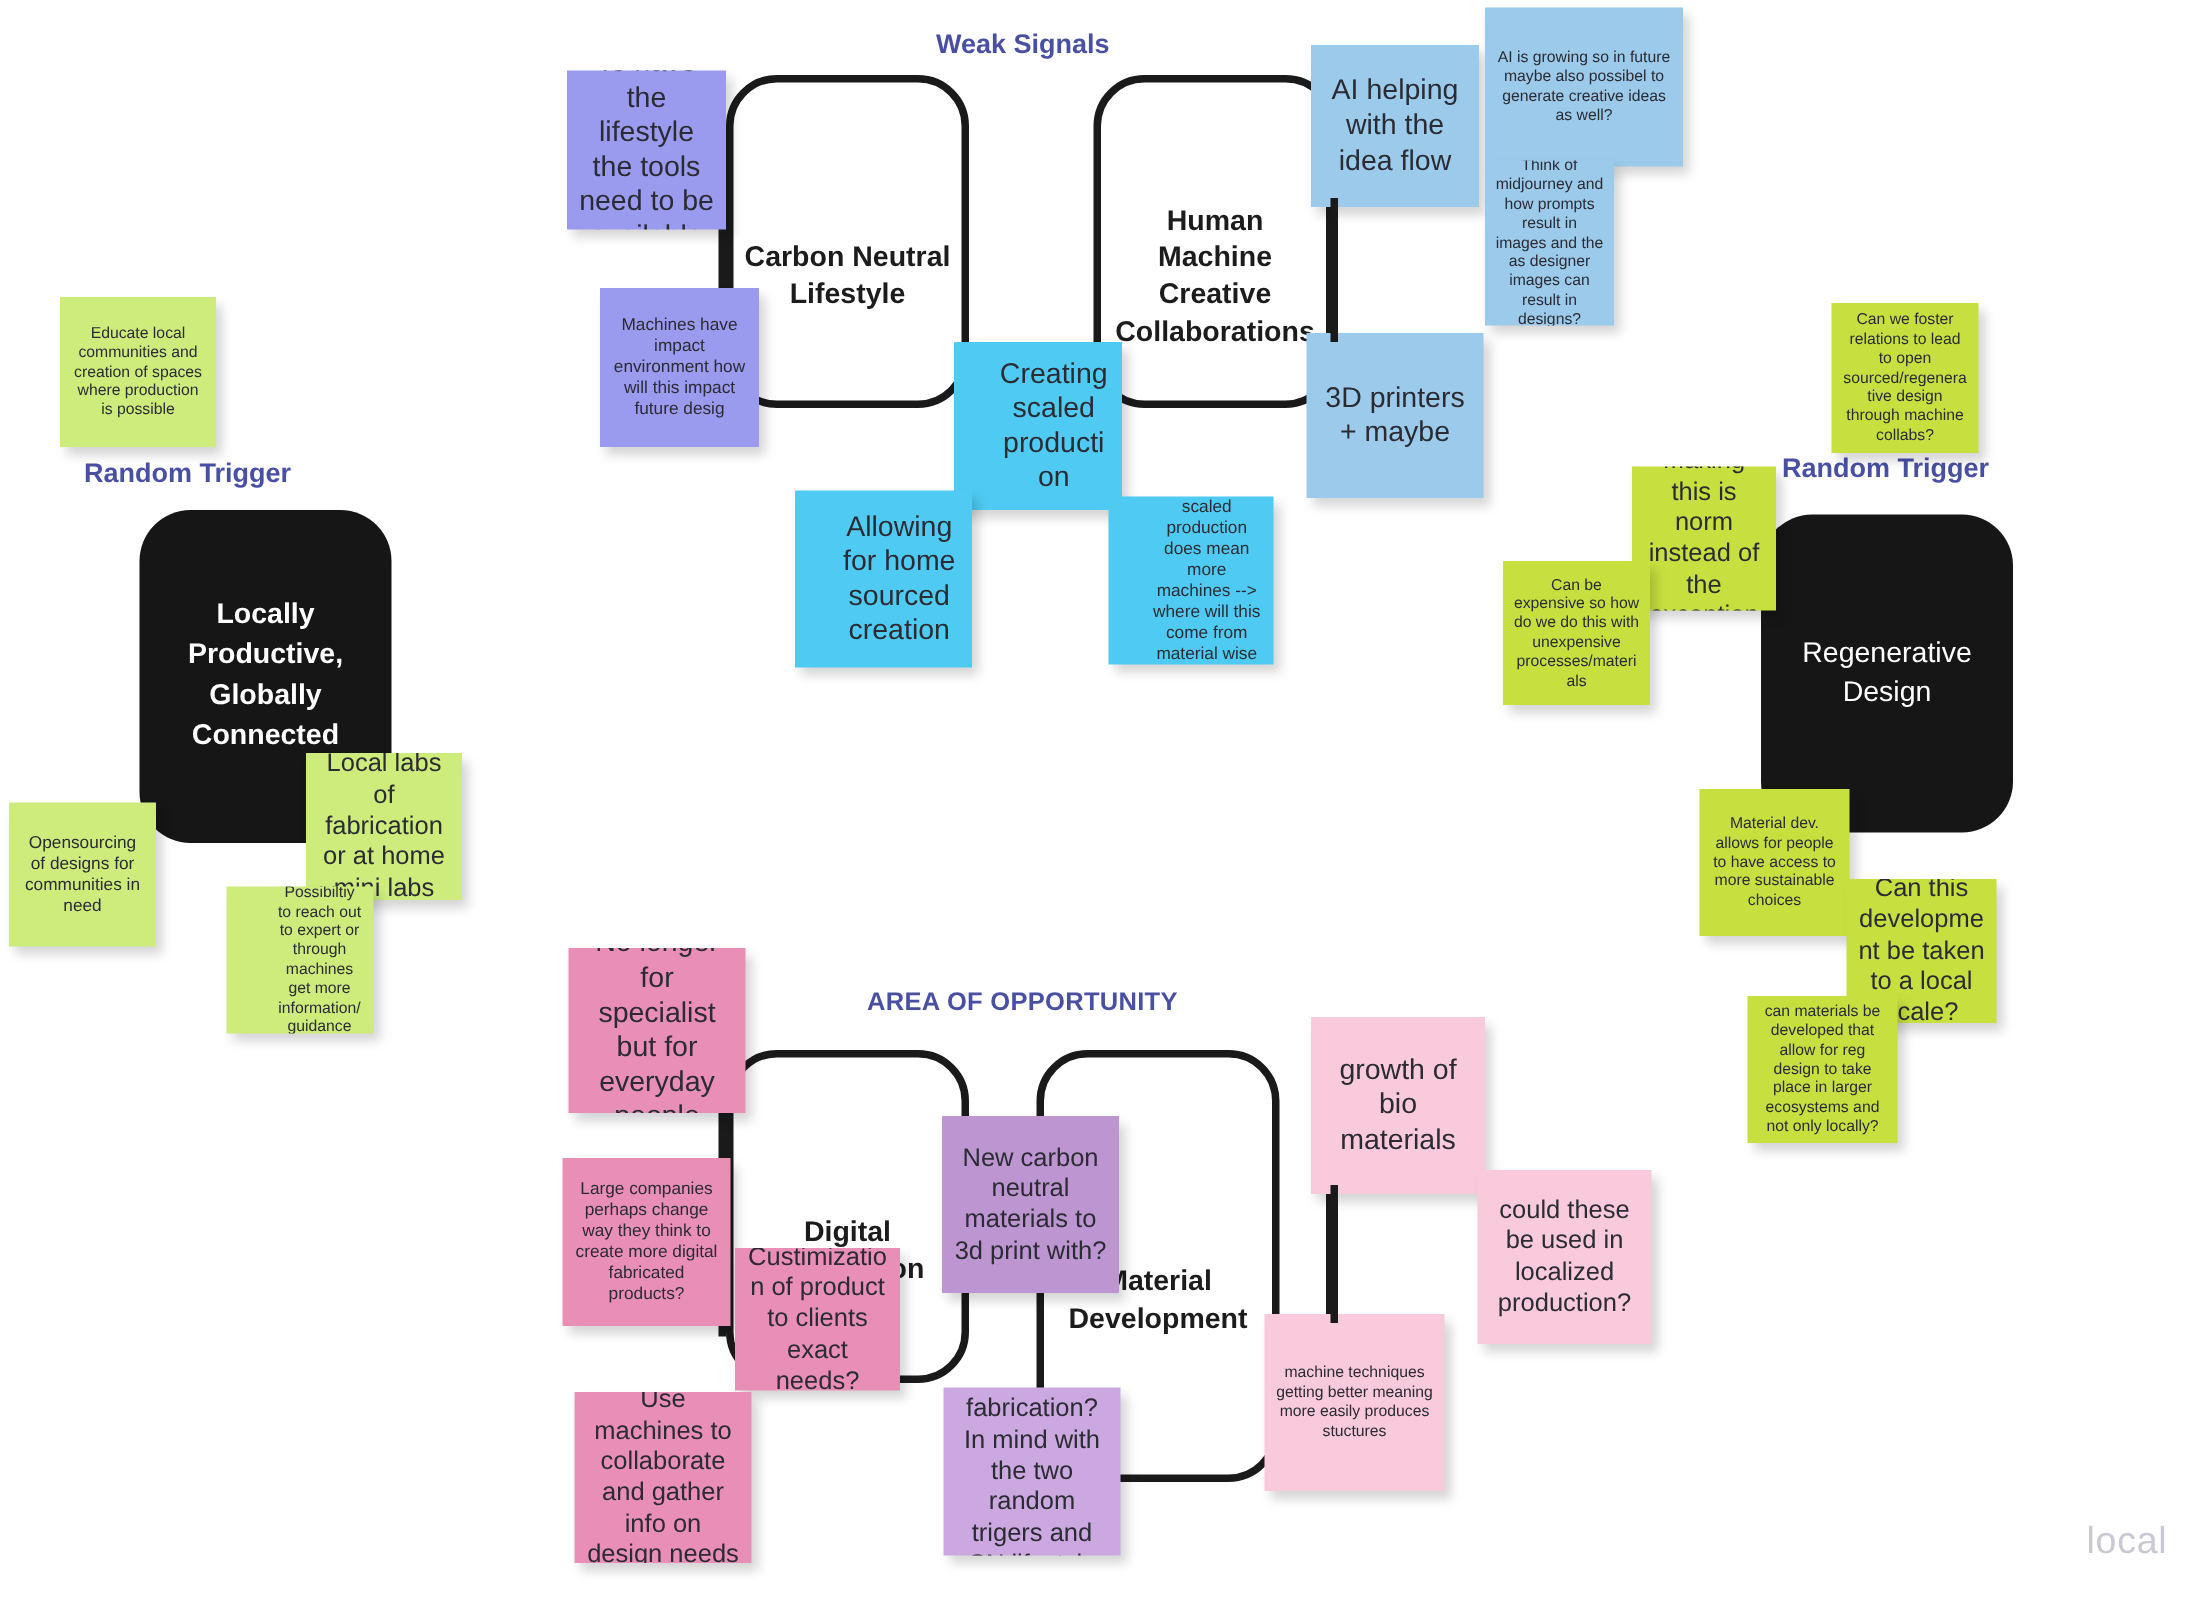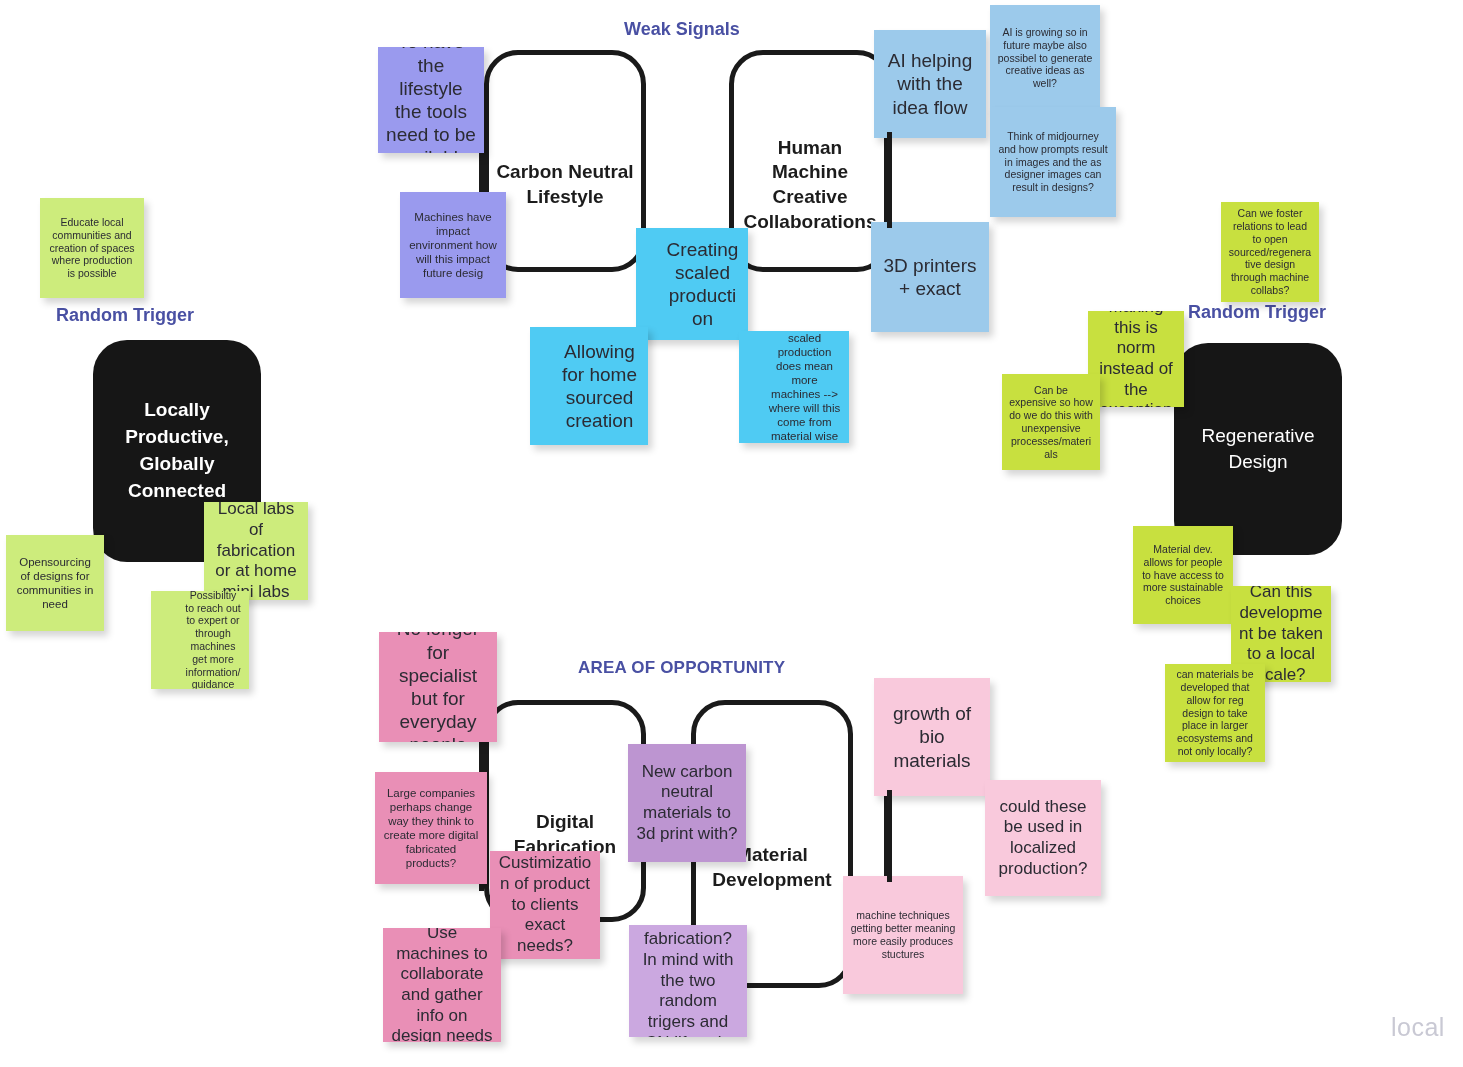--- a/index.html
+++ b/index.html
@@ -145,28 +145,28 @@
   <div class="note c-cyan lg" style="left:530px; top:327px; width:118px; height:118px;">
     <span>Allowing for home sourced creation</span>
   </div>
   <div class="note c-cyan sm" style="left:739px; top:331px; width:110px; height:112px;">
     <span>scaled production does mean more machines --&gt; where will this come from material wise</span>
   </div>
 
   <div class="note c-blue lg" style="left:874px; top:30px; width:112px; height:108px;">
     <span>AI helping with the idea flow</span>
   </div>
-  <div class="note c-blue xs" style="left:990px; top:5px; width:110px; height:106px;">
+  <div class="note c-blue xs" style="left:990px; top:5px; width:132px; height:106px;">
     <span>AI is growing so in future maybe also possibel to generate creative ideas as well?</span>
   </div>
-  <div class="note c-blue xs" style="left:990px; top:107px; width:126px; height:110px;">
+  <div class="note c-blue xs" style="left:990px; top:107px; width:86px; height:110px;">
     <span>Think of midjourney and how prompts result in images and the as designer images can result in designs?</span>
   </div>
   <div class="note c-blue lg" style="left:871px; top:222px; width:118px; height:110px;">
-    <span>3D printers + exact</span>
+    <span>3D printers + maybe</span>
   </div>
   <div class="conn conn-v" style="left:887px; top:132px; height:96px;"></div>
 
   <div class="note c-green xs" style="left:40px; top:198px; width:104px; height:100px;">
     <span>Educate local communities and creation of spaces where production is possible</span>
   </div>
 
   <div class="blackbox" style="left:45px; top:340px; width:168px; height:222px;margin-left:48px;">
     <div class="bb-label bb-bold">Locally Productive, Globally Connected</div>
   </div>
@@ -214,21 +214,21 @@
   <div class="frame" style="left:691px; top:700px; width:162px; height:288px;">
     <div class="frame-label" style="padding:0 2px;">Material Development</div>
   </div>
 
   <div class="note c-pink lg" style="left:379px; top:632px; width:118px; height:110px;">
     <span>No longer for specialist but for everyday people</span>
   </div>
   <div class="note c-pink sm" style="left:375px; top:772px; width:112px; height:112px;">
     <span>Large companies perhaps change way they think to create more digital fabricated products?</span>
   </div>
-  <div class="note c-pink md" style="left:490px; top:851px; width:110px; height:108px;">
+  <div class="note c-pink md" style="left:490px; top:832px; width:110px; height:95px;">
     <span>Custimization of product to clients exact needs?</span>
   </div>
   <div class="note c-pink md" style="left:383px; top:928px; width:118px; height:114px;">
     <span>Use machines to collaborate and gather info on design needs</span>
   </div>
 
   <div class="note c-purple md" style="left:628px; top:744px; width:118px; height:118px;">
     <span>New carbon neutral materials to 3d print with?</span>
   </div>
   <div class="note c-purple-l md" style="left:629px; top:925px; width:118px; height:112px;">

